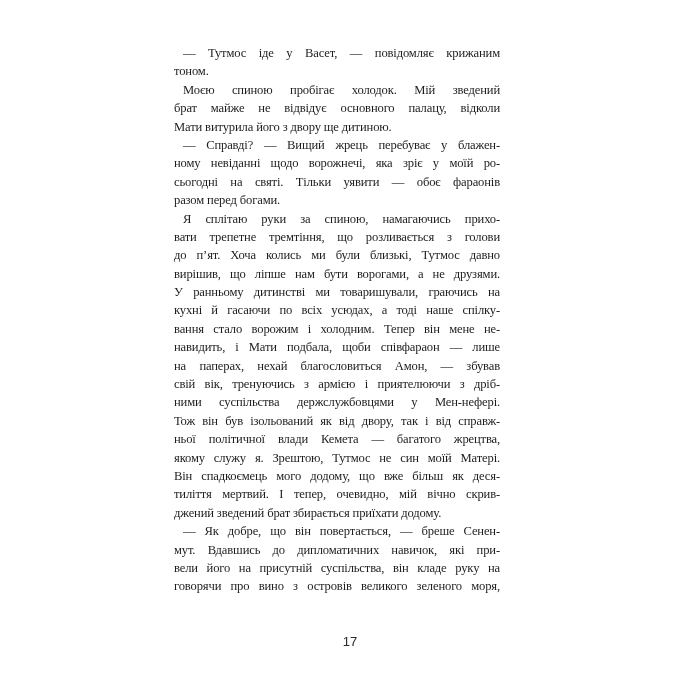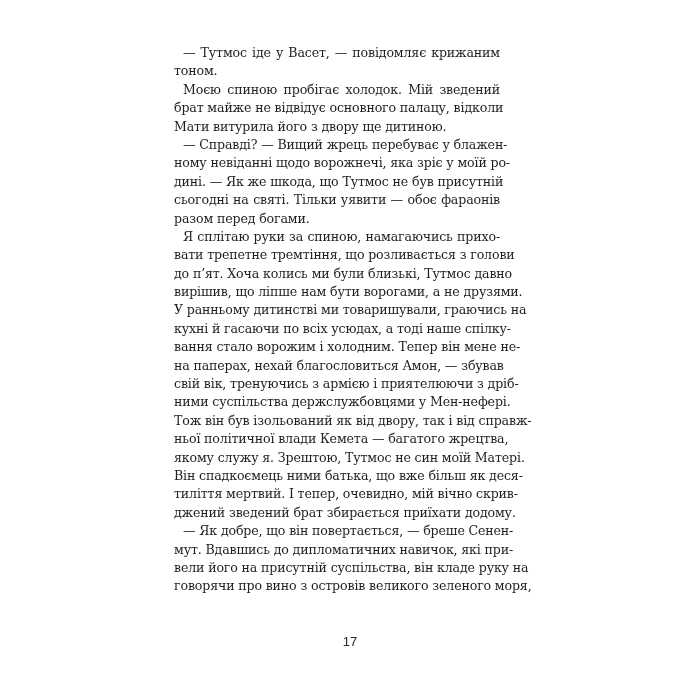--- a/index.html
+++ b/index.html
@@ -30,20 +30,21 @@
       color: #1e1e1e;
       letter-spacing: -0.15px;
     }
     .line {
       display: block;
       white-space: nowrap;
       text-align: justify;
       text-align-last: justify;
       height: 18.4px;
       overflow: visible;
+      font-family: Liberation Serif, serif;
     }
     .line.last {
       text-align-last: left;
     }
     .line.indent {
       padding-left: 9px;
     }
     .page-number {
       position: absolute;
       left: 0;
@@ -60,37 +61,37 @@
 
 <div class="page">
   <div class="text-block">
     <span class="line indent">— Тутмос іде у Васет, — повідомляє крижаним</span>
     <span class="line last">тоном.</span>
     <span class="line indent">Моєю спиною пробігає холодок. Мій зведений</span>
     <span class="line">брат майже не відвідує основного палацу, відколи</span>
     <span class="line last">Мати витурила його з двору ще дитиною.</span>
     <span class="line indent">— Справді? — Вищий жрець перебуває у блажен-</span>
     <span class="line">ному невіданні щодо ворожнечі, яка зріє у моїй ро-</span>
-    <span class="line">дині. — Як же шкода, що Тутмос не був присутній</span>
     <span class="line">сьогодні на святі. Тільки уявити — обоє фараонів</span>
     <span class="line last">разом перед богами.</span>
     <span class="line indent">Я сплітаю руки за спиною, намагаючись прихо-</span>
     <span class="line">вати трепетне тремтіння, що розливається з голови</span>
     <span class="line">до п’ят. Хоча колись ми були близькі, Тутмос давно</span>
     <span class="line">вирішив, що ліпше нам бути ворогами, а не друзями.</span>
     <span class="line">У ранньому дитинстві ми товаришували, граючись на</span>
     <span class="line">кухні й гасаючи по всіх усюдах, а тоді наше спілку-</span>
     <span class="line">вання стало ворожим і холодним. Тепер він мене не-</span>
+    <span class="line">навидить, і Мати подбала, щоби співфараон — лише</span>
     <span class="line">на паперах, нехай благословиться Амон, — збував</span>
     <span class="line">свій вік, тренуючись з армією і приятелюючи з дріб-</span>
     <span class="line">ними суспільства держслужбовцями у Мен-нефері.</span>
     <span class="line">Тож він був ізольований як від двору, так і від справж-</span>
     <span class="line">ньої політичної влади Кемета — багатого жрецтва,</span>
     <span class="line">якому служу я. Зрештою, Тутмос не син моїй Матері.</span>
-    <span class="line">Він спадкоємець ними батька, що вже більш як деся-</span>
+    <span class="line">Він спадкоємець мого додому, що вже більш як деся-</span>
     <span class="line">тиліття мертвий. І тепер, очевидно, мій вічно скрив-</span>
     <span class="line last">джений зведений брат збирається приїхати додому.</span>
     <span class="line indent">— Як добре, що він повертається, — бреше Сенен-</span>
     <span class="line">мут. Вдавшись до дипломатичних навичок, які при-</span>
     <span class="line">вели його на присутній суспільства, він кладе руку на</span>
     <span class="line">говорячи про вино з островів великого зеленого моря,</span>
   </div>
   <div class="page-number">17</div>
 </div>
 

